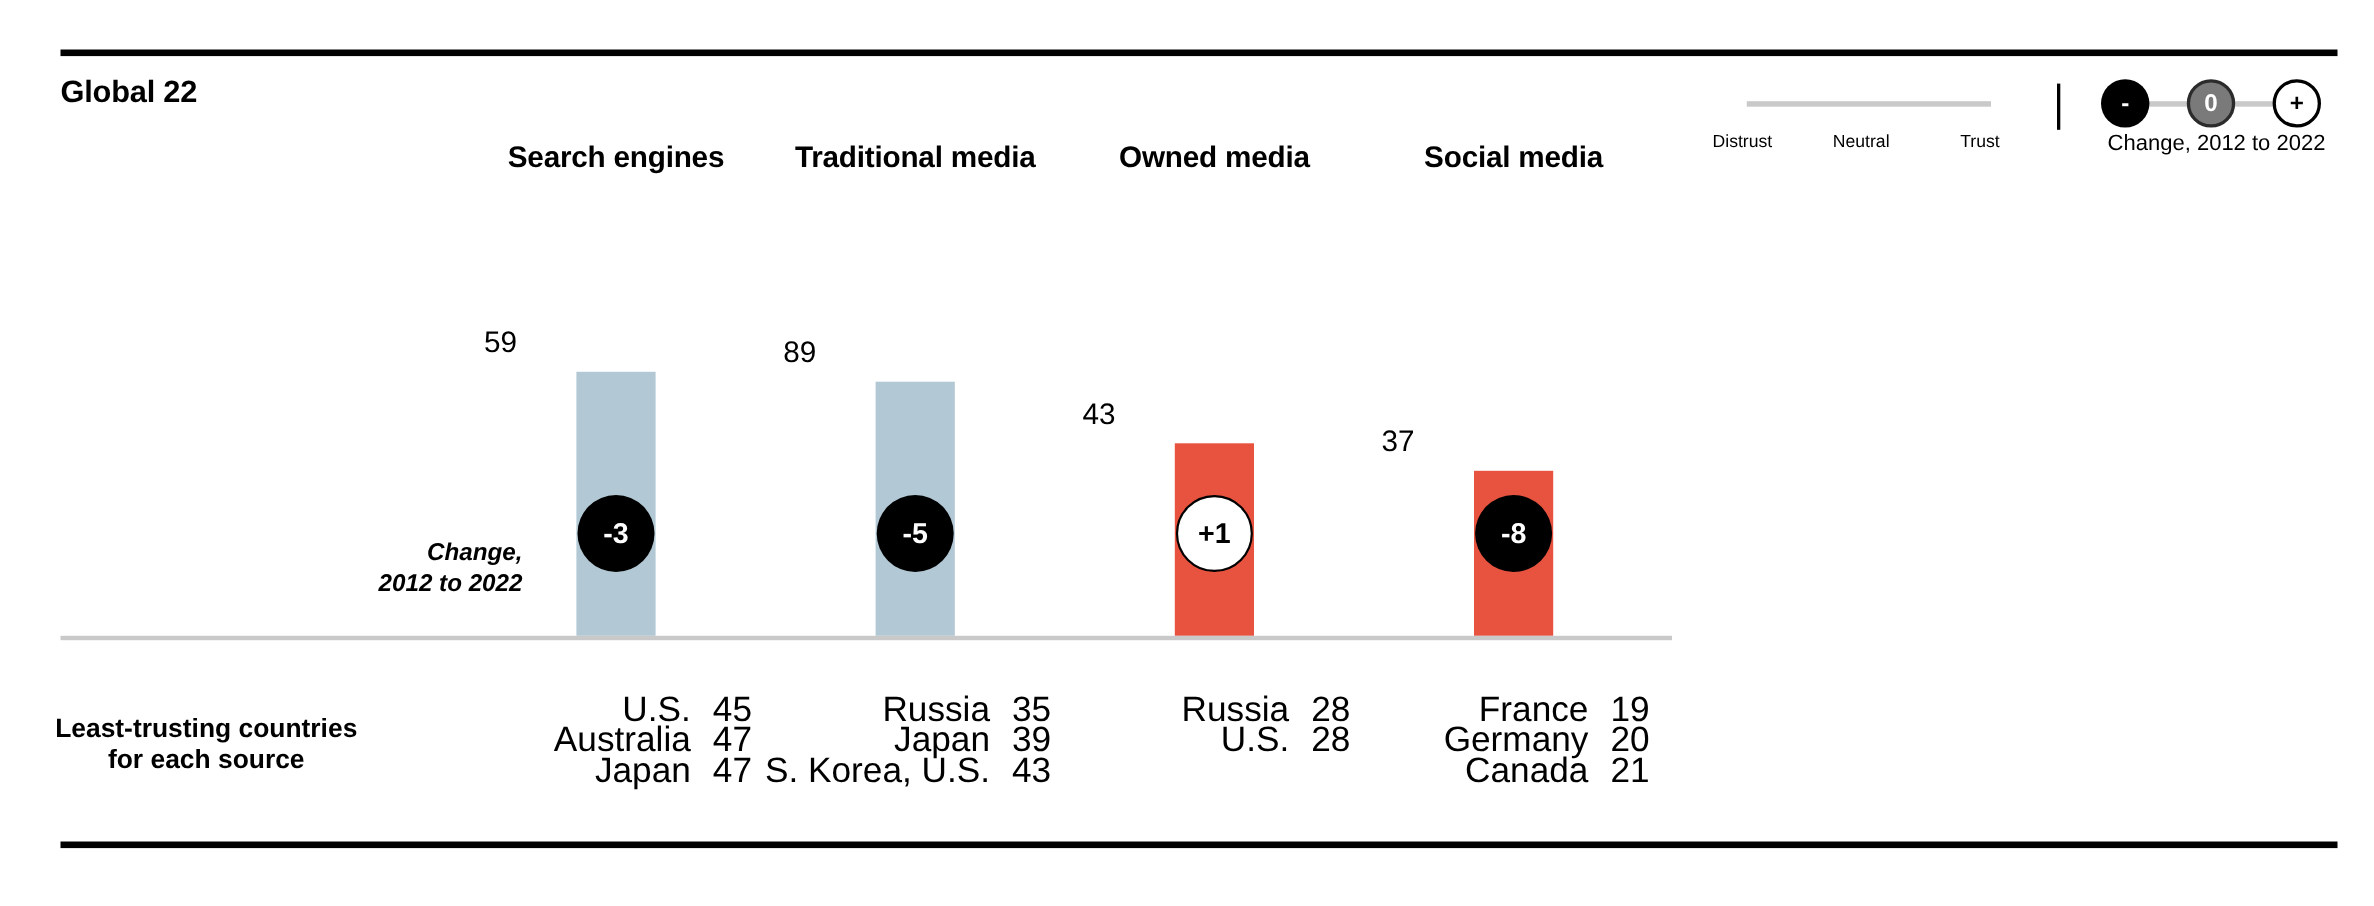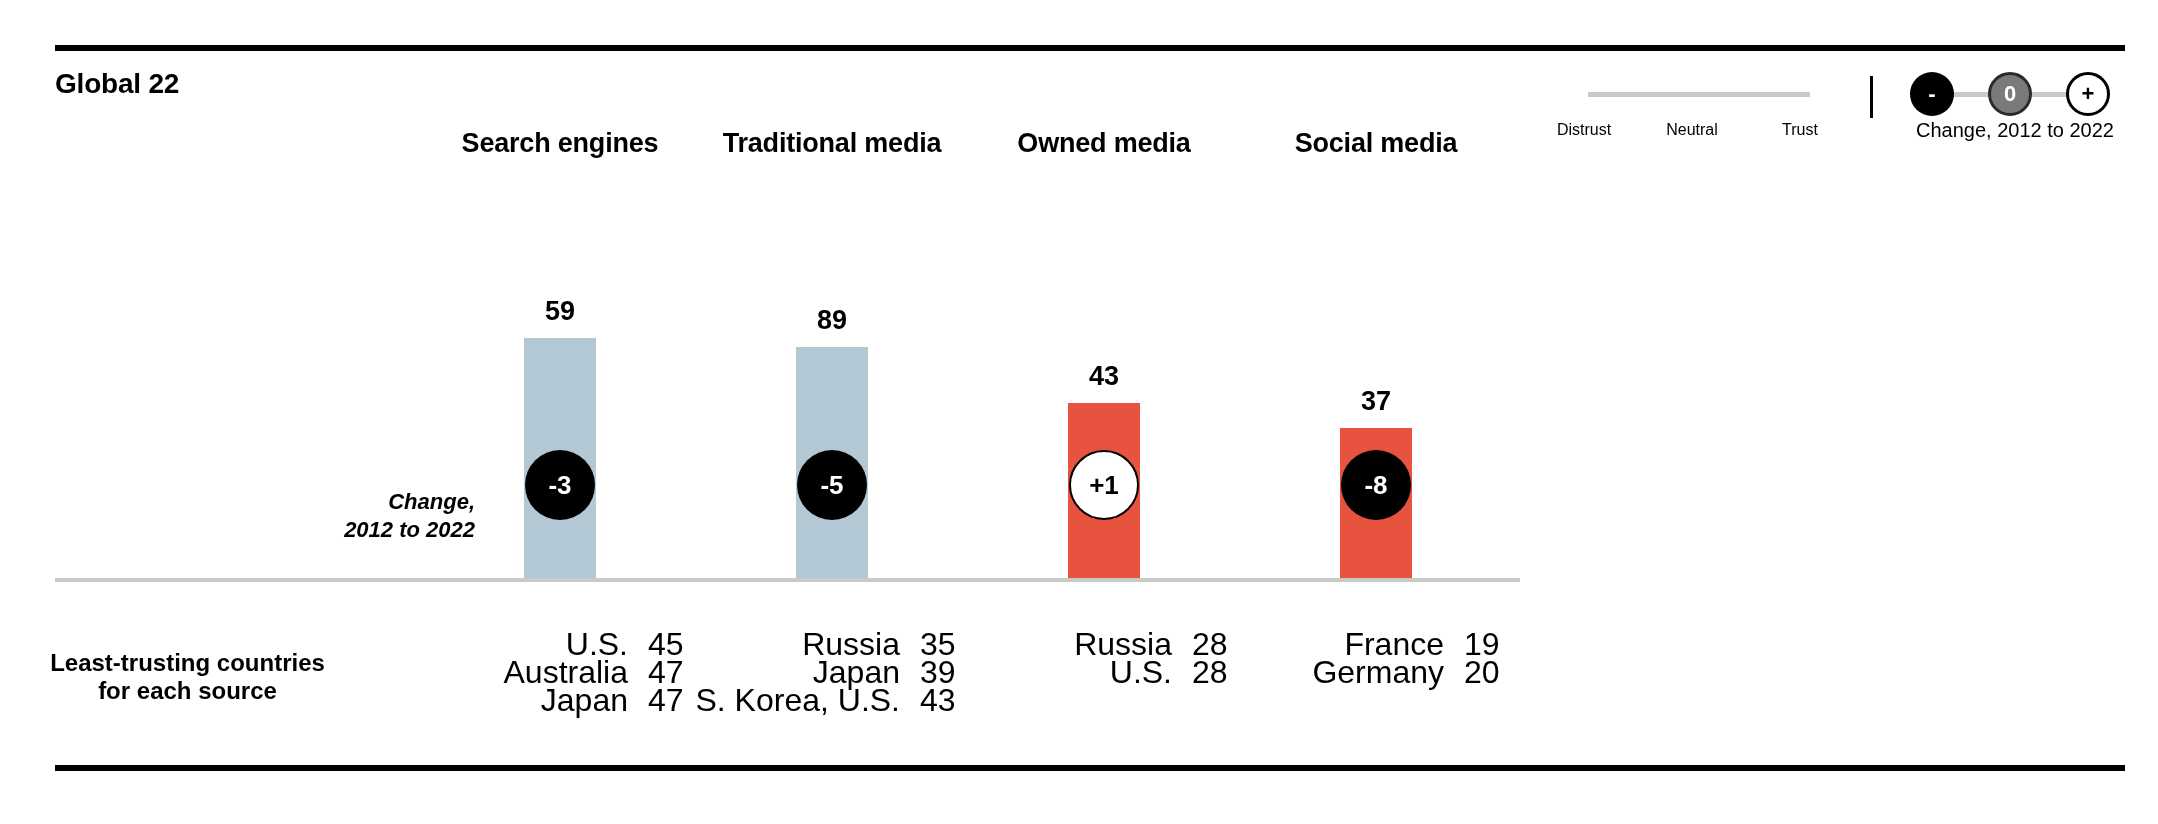--- a/index.html
+++ b/index.html
@@ -172,23 +172,23 @@
 
   .bar {
     position: absolute;
     width: 72px;
     margin-left: -36px;
   }
   .bar-value {
     position: absolute;
     width: 240px;
     margin-left: -120px;
-    text-align: center;
+    text-align: left;
     font-size: 27px;
-    font-weight: bold;
+    font-weight: normal;
   }
   .change-bubble {
     position: absolute;
     width: 70px;
     height: 70px;
     margin-left: -35px;
     border-radius: 50%;
     display: flex;
     align-items: center;
     justify-content: center;
@@ -330,16 +330,20 @@
     </div>
     <div class="country-col" style="left: 1376px;">
       <div class="country-row">
         <span class="country-name">France</span>
         <span class="country-val">19</span>
       </div>
       <div class="country-row">
         <span class="country-name">Germany</span>
         <span class="country-val">20</span>
       </div>
+      <div class="country-row">
+        <span class="country-name">Canada</span>
+        <span class="country-val">21</span>
+      </div>
     </div>
   </div>
 
 <div class="rule-bottom"></div>
 
 </body></html>

